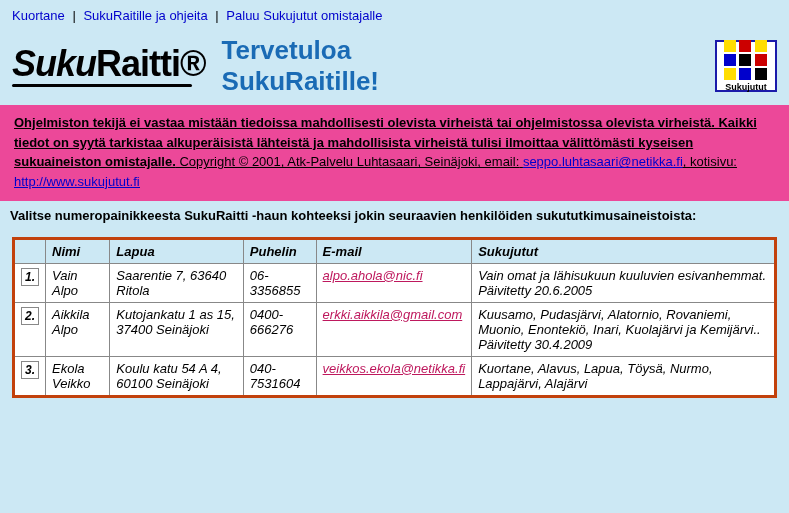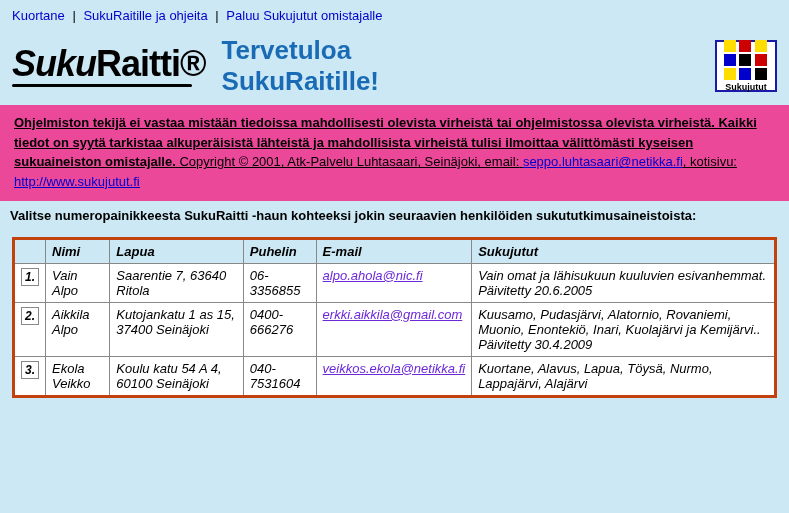--- a/index.html
+++ b/index.html
@@ -123,21 +123,21 @@
       padding: 4px 6px;
       font-size: 13px;
       vertical-align: top;
       background: #fff;
     }
     #data-table td.row-num {
       text-align: center;
       width: 28px;
       font-weight: bold;
     }
-    #data-table td a { color: #6d28d9; text-align: right; }
+    #data-table td a { color: #be185d; text-align: right; }
     .row-badge {
       display: inline-block;
       border: 1px solid #888;
       padding: 1px 3px;
       font-size: 12px;
     }
   </style>
 </head>
 <body>
 

